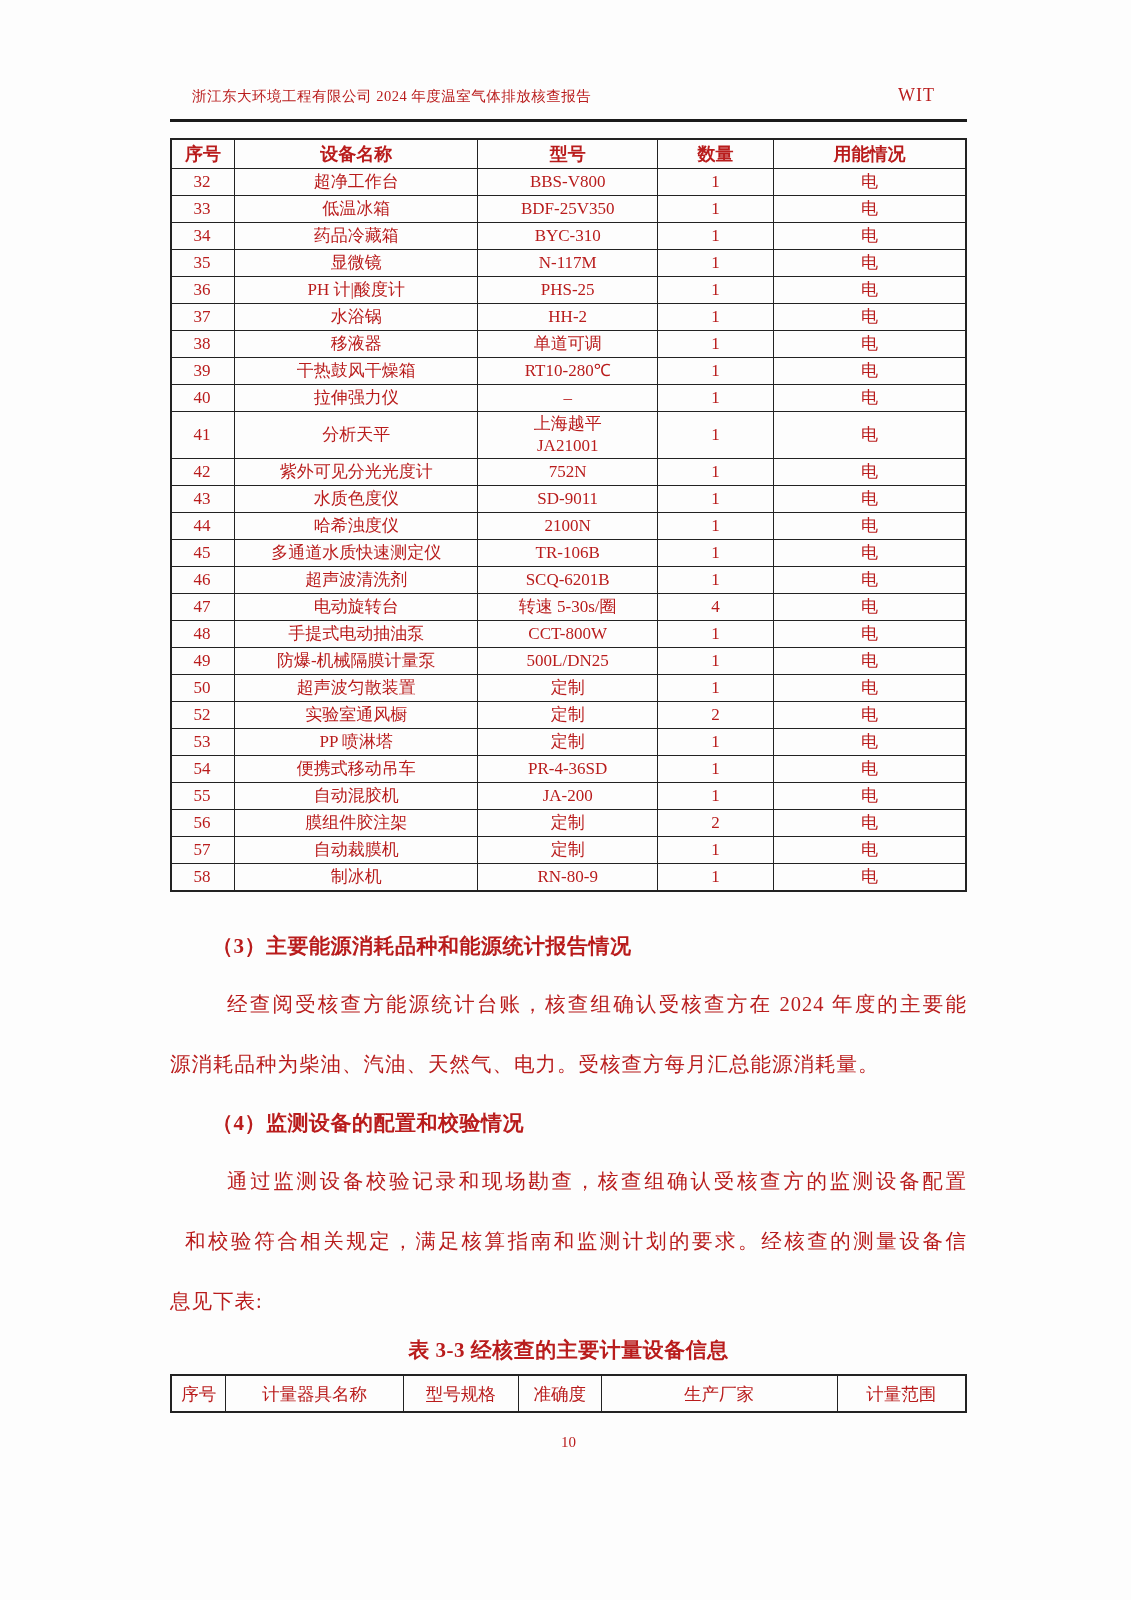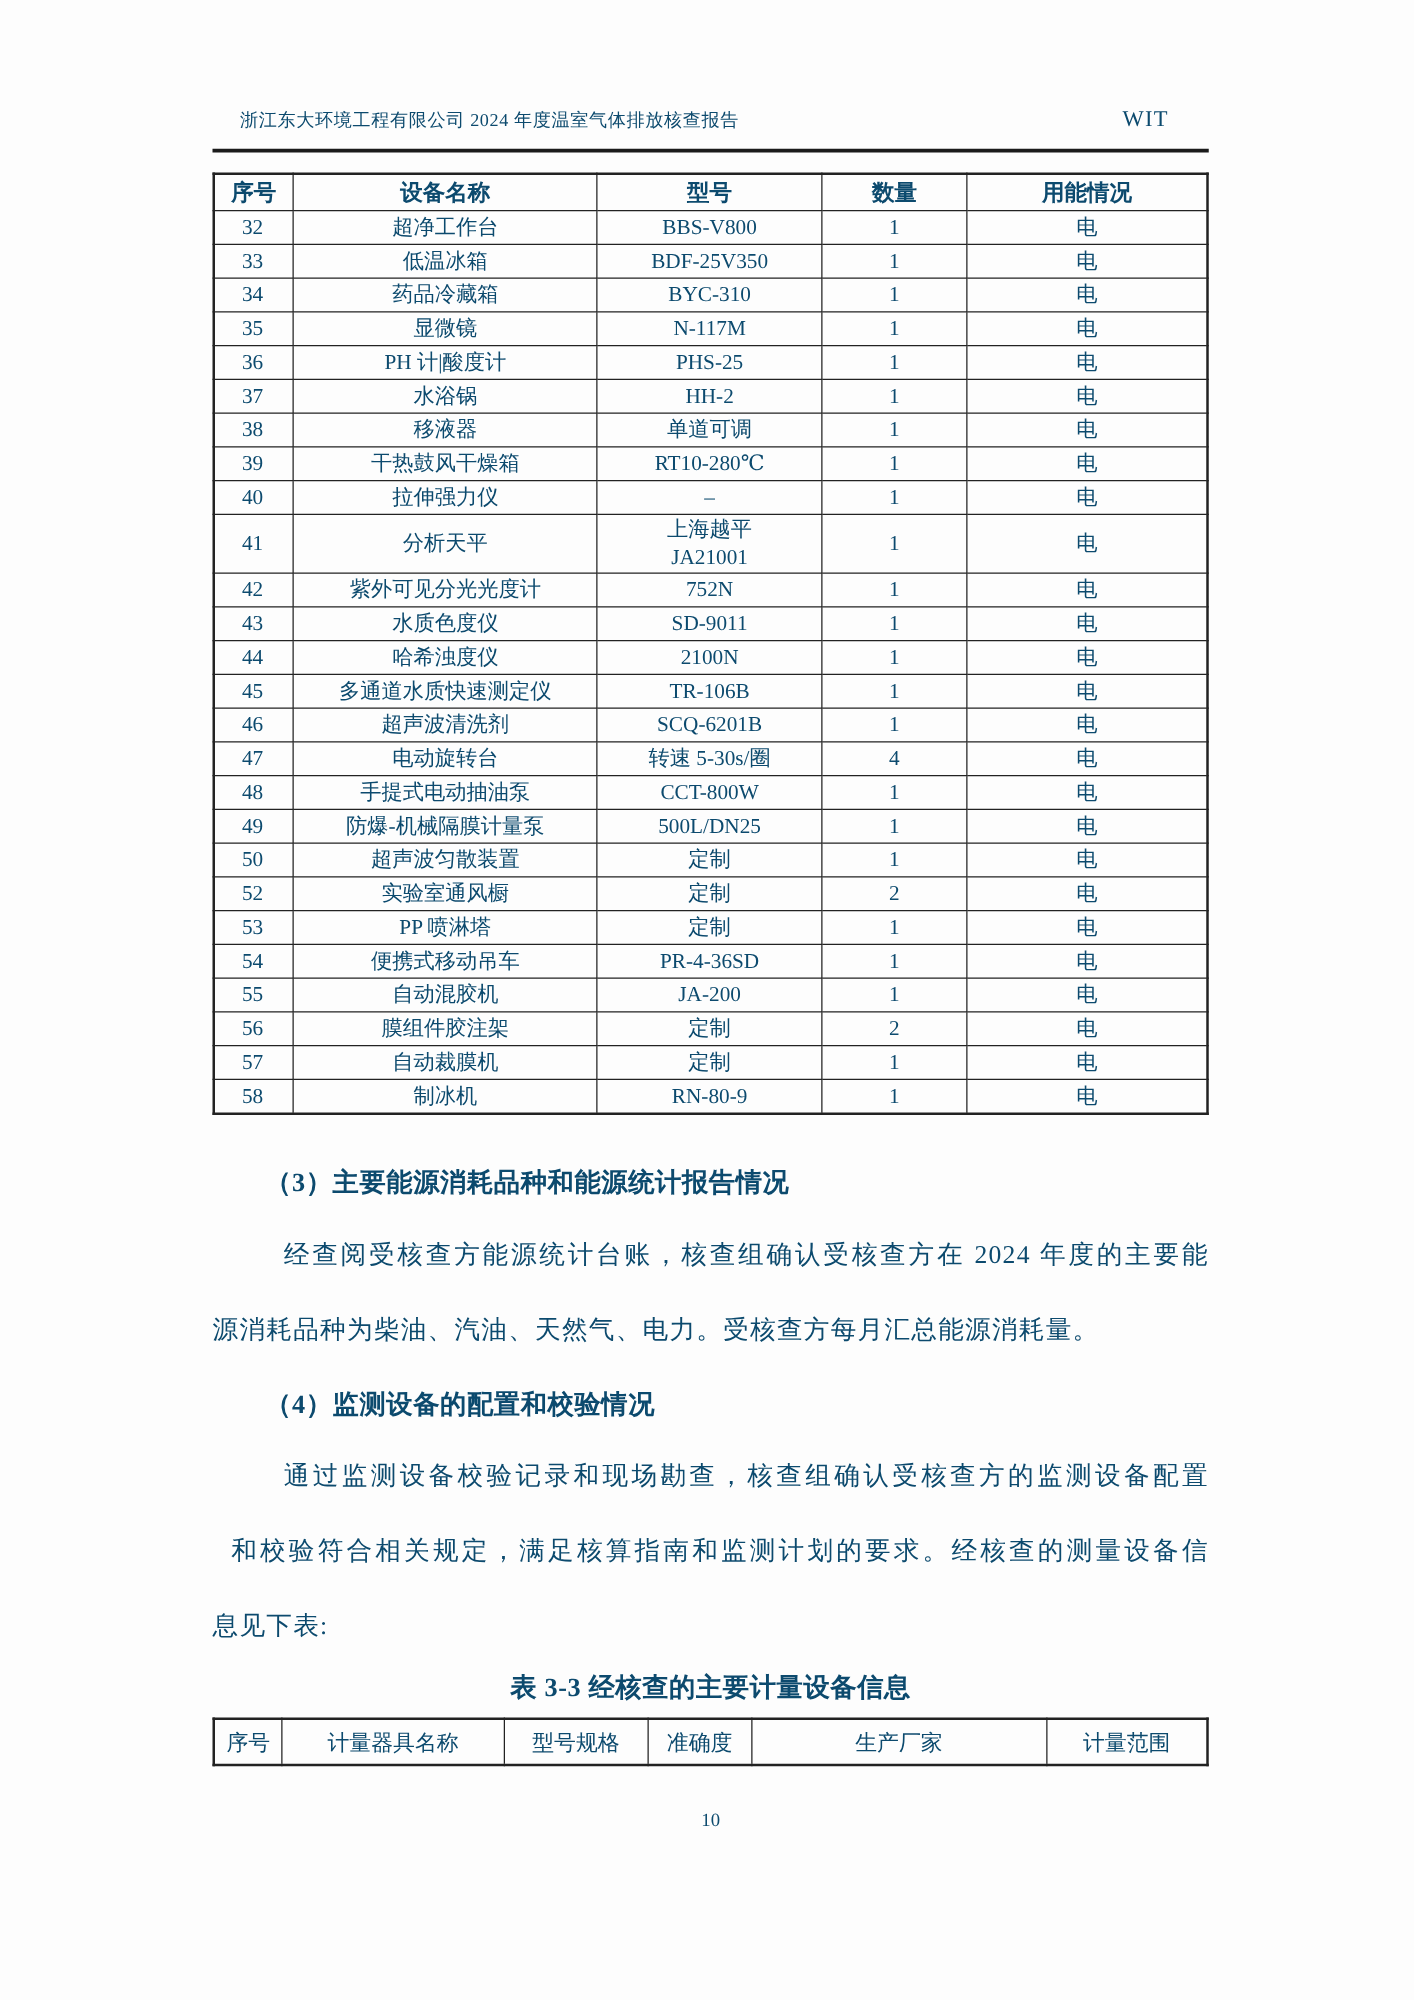--- a/index.html
+++ b/index.html
@@ -2,21 +2,21 @@
 <html><head>
 <meta charset="utf-8">
 <style>
   html, body { margin: 0; padding: 0; background: #e8e8e8; }
   .page {
     position: relative;
     width: 1131px;
     height: 1600px;
     margin: 0 auto;
     background: #fdfdfd;
-    color: #0c4a6e;
+    color: #b91c1c;
     font-family: "Liberation Serif", "DejaVu Serif", serif;
     overflow: hidden;
   }
   .content { margin-left: 170px; width: 797px; }
 
   
   .page-header {
     padding-top: 85px;
     padding-bottom: 13px;
     border-bottom: 3px solid #1b1b1b;
@@ -34,20 +34,21 @@
     font-size: 18px;
     letter-spacing: 1px;
     padding-right: 32px;
   }
 
   
   table {
     border-collapse: collapse;
     width: 100%;
     table-layout: fixed;
+    font-family: Liberation Serif, serif;
   }
   th, td {
     border: 1.5px solid #222;
     text-align: center;
     vertical-align: middle;
     padding: 1px 3px;
     font-size: 17px;
     line-height: 22px;
     white-space: pre-line;
     overflow: hidden;
@@ -84,21 +85,21 @@
     margin-top: 5px;
     text-align: center;
     font-size: 21px;
     font-weight: bold;
     line-height: 28px;
     letter-spacing: 0.5px;
   }
 
   
   .page-footer {
-    margin-top: 36px;
+    margin-top: 21px;
     text-align: center;
     font-size: 15px;
   }
 </style>
 </head>
 <body>
 
 <div class="page">
   <div class="content">
 

